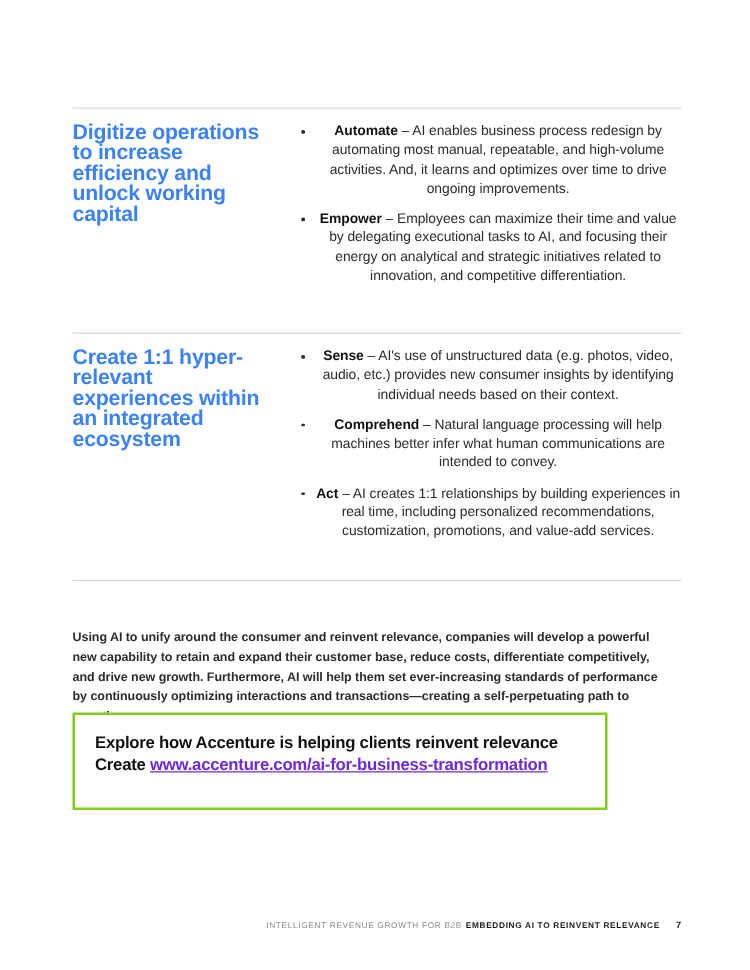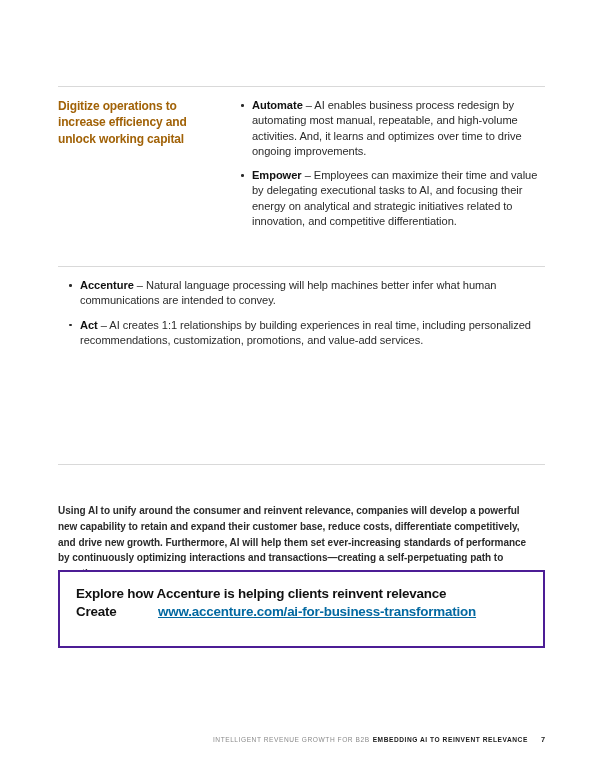--- a/index.html
+++ b/index.html
@@ -48,24 +48,24 @@
   #section-create   { top: 278px; }
 
   .col-heading {
     width: 172px;
     flex: 0 0 172px;
     padding-right: 8px;
     box-sizing: border-box;
   }
   .col-heading h2 {
     margin: 0;
-    font-size: 12px;
+    font-size: 17px;
     line-height: 16.4px;
     font-weight: bold;
-    color: #a16207;
+    color: #3b82f6;
     letter-spacing: -0.15px;
   }
 
   .col-body {
     flex: 1 1 auto;
     padding-left: 11px;
     box-sizing: border-box;
   }
   ul.bullets {
     margin: 0;
@@ -73,20 +73,21 @@
     list-style: none;
   }
   ul.bullets li {
     position: relative;
     padding-left: 11px;
     margin-bottom: 9px;
     font-size: 11.1px;
     line-height: 15.3px;
     color: #2b2b2b;
     letter-spacing: -0.05px;
+    text-align: center;
   }
   ul.bullets li:last-child { margin-bottom: 0; }
   ul.bullets li .dot {
     position: absolute;
     left: 0;
     top: 6px;
     width: 2.6px;
     height: 2.6px;
     border-radius: 50%;
     background: #2b2b2b;
@@ -107,38 +108,37 @@
     color: #2b2b2b;
     letter-spacing: -0.04px;
     font-weight: bold;
   }
 
   
   #cta-box {
     position: absolute;
     left: 58px;
     top: 570px;
-    width: 487px;
+    width: 428px;
     height: 78px;
     box-sizing: border-box;
-    border: 2px solid #4c1d95;
+    border: 2px solid #84cc16;
     background: #ffffff;
     padding: 13px 0 0 16px;
   }
   #cta-box .cta-line {
     font-size: 13.4px;
     line-height: 17.6px;
     font-weight: bold;
     color: #111111;
     letter-spacing: -0.2px;
   }
   #cta-box .cta-url {
-    color: #0369a1;
-    font-weight: bold;
-    margin-left: 38px;
+    color: #6d28d9;
+    font-weight: bold;
   }
 
   
   #footer {
     position: absolute;
     left: 58px;
     top: 735px;
     width: 487px;
     text-align: right;
     font-size: 6.6px;
@@ -181,25 +181,32 @@
         </li>
         <li>
           <span class="dot"></span>
           <span class="term">Empower</span><span> – Employees can maximize their time and value by delegating executional tasks to AI, and focusing their energy on analytical and strategic initiatives related to innovation, and competitive differentiation.</span>
         </li>
       </ul>
     </div>
   </div>
 
   <div class="section" id="section-create">
+    <div class="col-heading">
+      <h2>Create 1:1 hyper-relevant experiences within an integrated ecosystem</h2>
+    </div>
     <div class="col-body">
       <ul class="bullets">
         <li>
           <span class="dot"></span>
-          <span class="term">Accenture</span><span> – Natural language processing will help machines better infer what human communications are intended to convey.</span>
+          <span class="term">Sense</span><span> – AI's use of unstructured data (e.g. photos, video, audio, etc.) provides new consumer insights by identifying individual needs based on their context.</span>
+        </li>
+        <li>
+          <span class="dot"></span>
+          <span class="term">Comprehend</span><span> – Natural language processing will help machines better infer what human communications are intended to convey.</span>
         </li>
         <li>
           <span class="dot"></span>
           <span class="term">Act</span><span> – AI creates 1:1 relationships by building experiences in real time, including personalized recommendations, customization, promotions, and value-add services.</span>
         </li>
       </ul>
     </div>
   </div>
 
   <p id="closing-paragraph">Using AI to unify around the consumer and reinvent relevance, companies will develop a powerful new capability to retain and expand their customer base, reduce costs, differentiate competitively, and drive new growth. Furthermore, AI will help them set ever-increasing standards of performance by continuously optimizing interactions and transactions—creating a self-perpetuating path to growth.</p>

